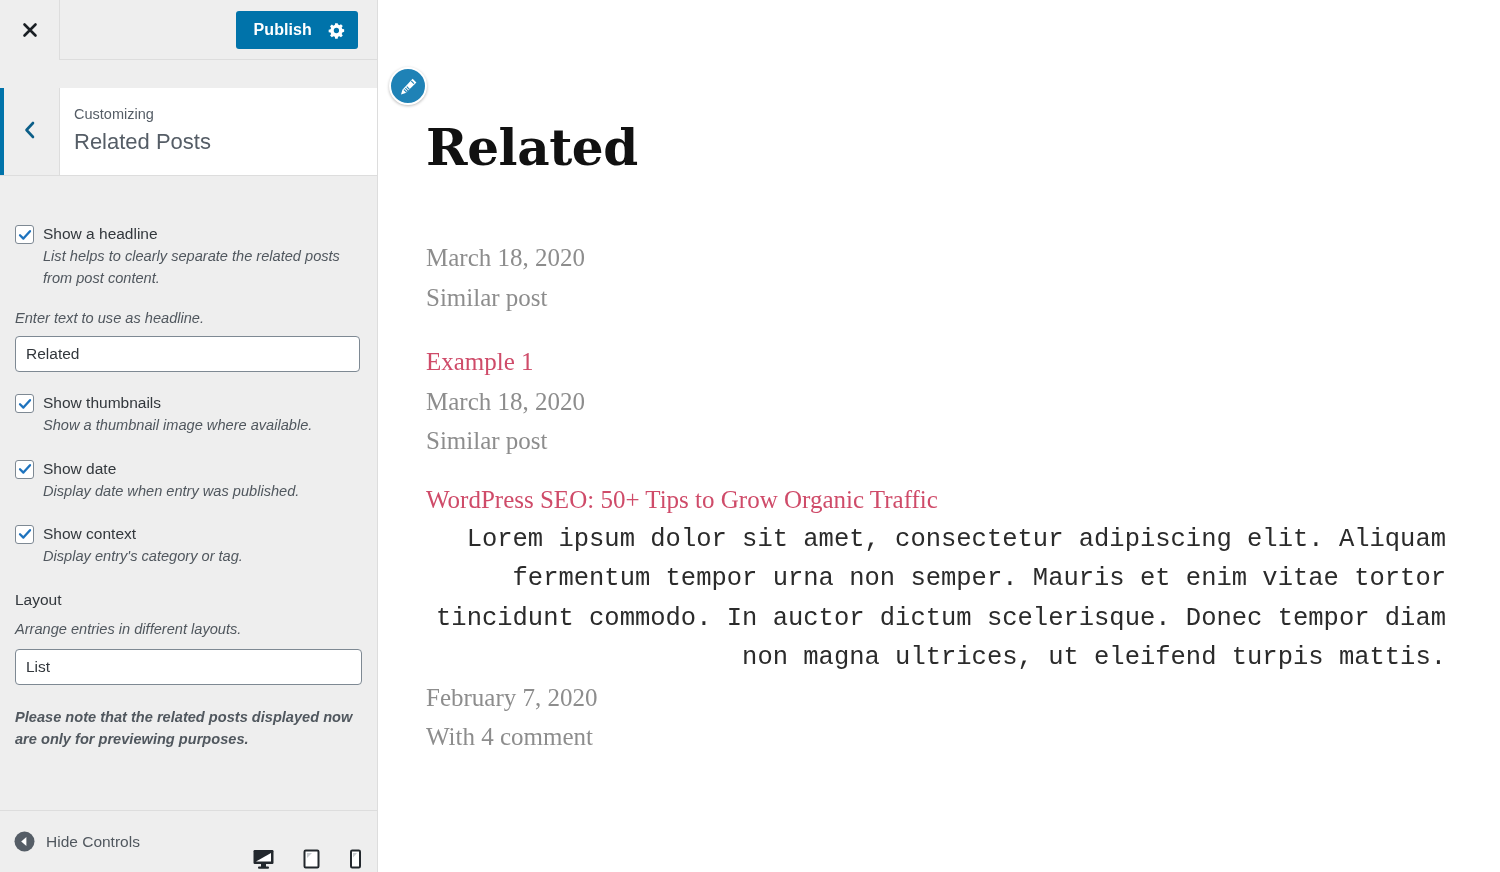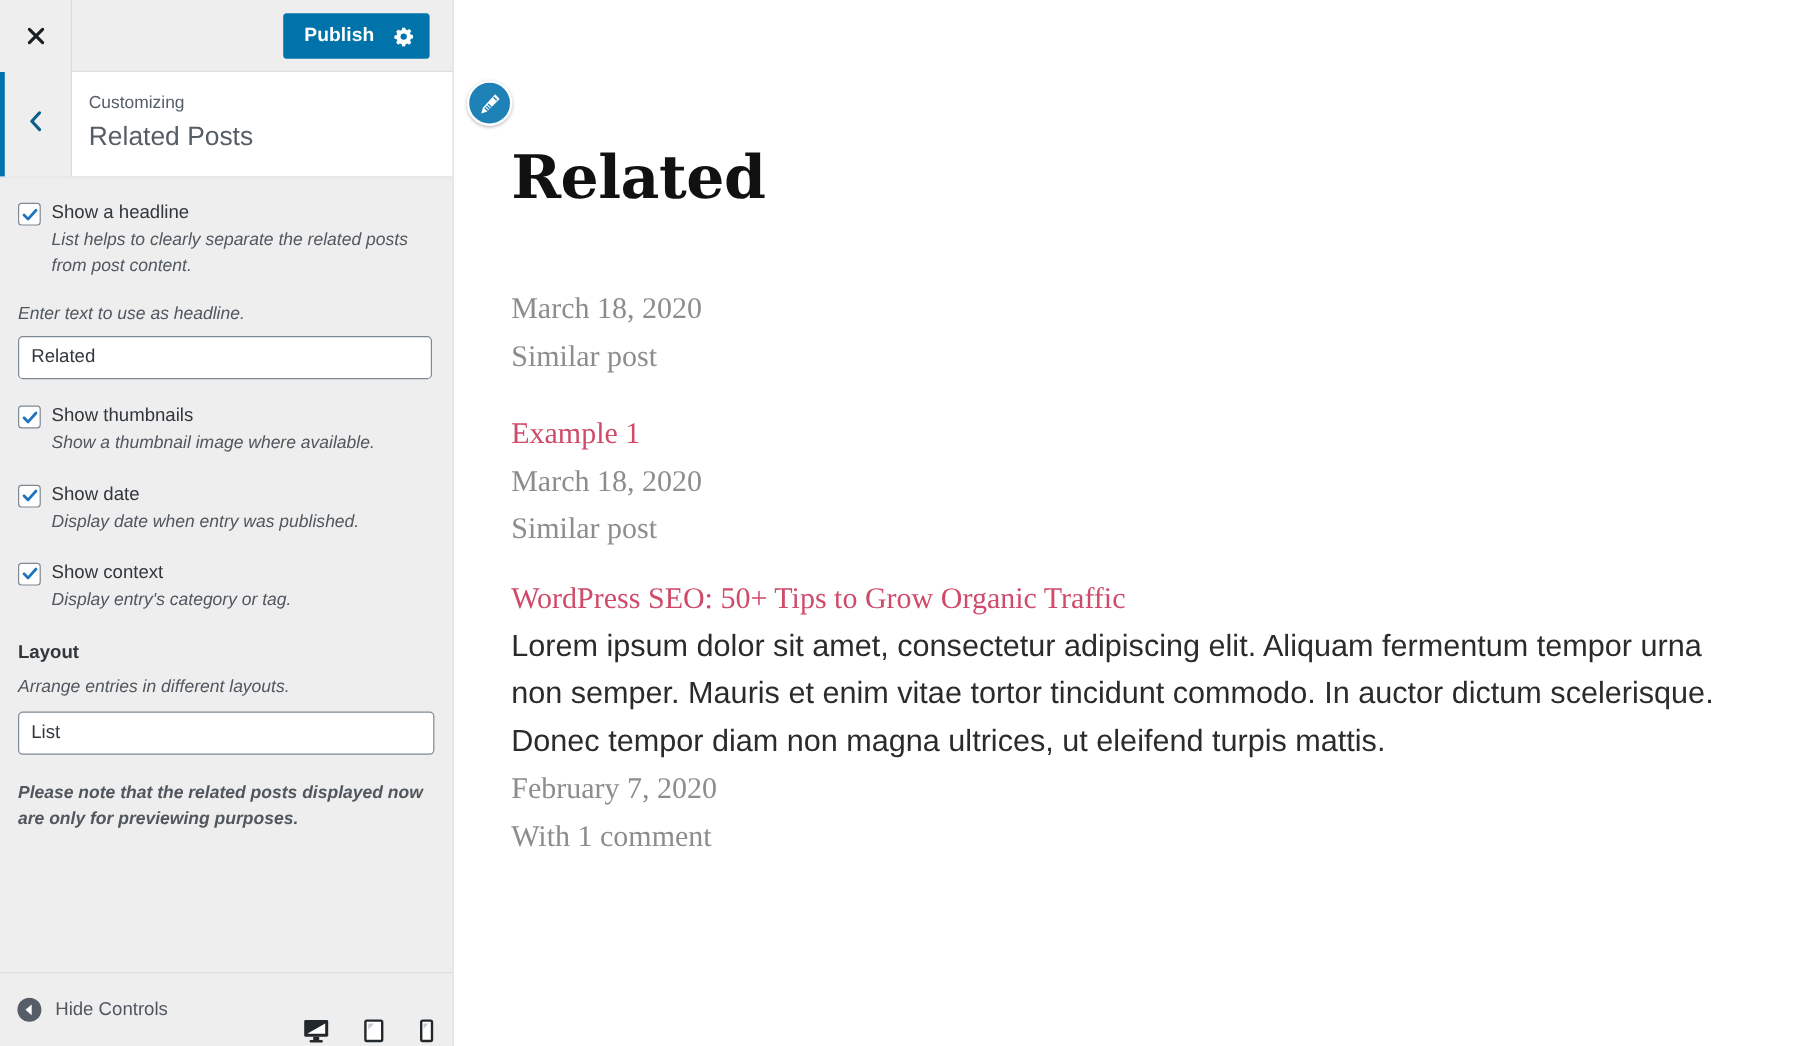--- a/index.html
+++ b/index.html
@@ -21,20 +21,21 @@
   
   #sidebar {
     position: absolute;
     left: 0; top: 0;
     width: 378px;
     height: 872px;
     background: #eeeeee;
     border-right: 1px solid #ddd;
     display: flex;
     flex-direction: column;
+    gap: 28px;
   }
 
   
   .cust-topbar {
     position: relative;
     height: 60px;
     background: #eeeeee;
     border-bottom: 1px solid #ddd;
     flex: 0 0 auto;
   }
@@ -180,21 +181,21 @@
     font-family: "Liberation Sans", sans-serif;
     font-size: 15.5px;
     color: #32373c;
     padding: 0 10px;
     outline: none;
     display: block;
   }
 
   .sec-title {
     font-size: 15.5px;
-    font-weight: bold;
+    font-weight: normal;
     color: #32373c;
     margin-bottom: 9px;
   }
 
   .select-wrap {
     position: relative;
     width: 414px;
     margin-top: 9px;
   }
   .select-box {
@@ -294,25 +295,26 @@
   .post-title {
     font-family: "Liberation Serif", "DejaVu Serif", serif;
     font-size: 25px;
     color: #cf4b69;
     line-height: 1.55;
     text-decoration: none;
     cursor: pointer;
     display: block;
   }
   .post-excerpt {
-    font-family: Liberation Sans, sans-serif;
+    font-family: Liberation Mono, monospace;
     font-size: 25.5px;
     color: #2b2b2b;
     line-height: 1.55;
     max-width: 1020px;
+    text-align: right;
   }
   .post-meta {
     font-family: "Liberation Serif", "DejaVu Serif", serif;
     font-size: 25px;
     color: #8d8d8d;
     line-height: 1.58;
   }
 </style>
 </head>
 <body>
@@ -487,18 +489,18 @@
       <div class="post" style="margin-bottom:20px;">
         <a class="post-title">Example 1</a>
         <div class="post-meta">March 18, 2020</div>
         <div class="post-meta">Similar post</div>
       </div>
 
       <div class="post">
         <a class="post-title">WordPress SEO: 50+ Tips to Grow Organic Traffic</a>
         <div class="post-excerpt">Lorem ipsum dolor sit amet, consectetur adipiscing elit. Aliquam fermentum tempor urna non semper. Mauris et enim vitae tortor tincidunt commodo. In auctor dictum scelerisque. Donec tempor diam non magna ultrices, ut eleifend turpis mattis.</div>
         <div class="post-meta">February 7, 2020</div>
-        <div class="post-meta">With 1 comment</div>
+        <div class="post-meta">With 4 comment</div>
       </div>
 
     </div>
   </div>
 </div>
 
 </body></html>

